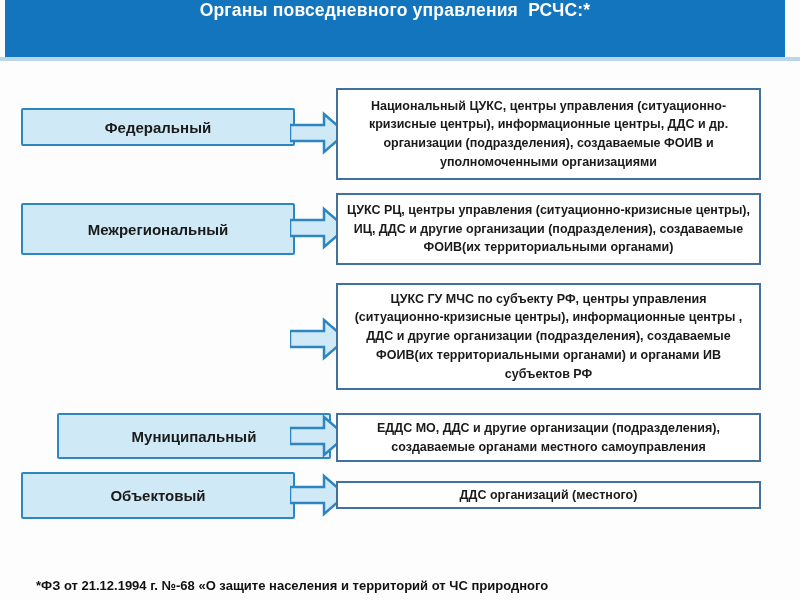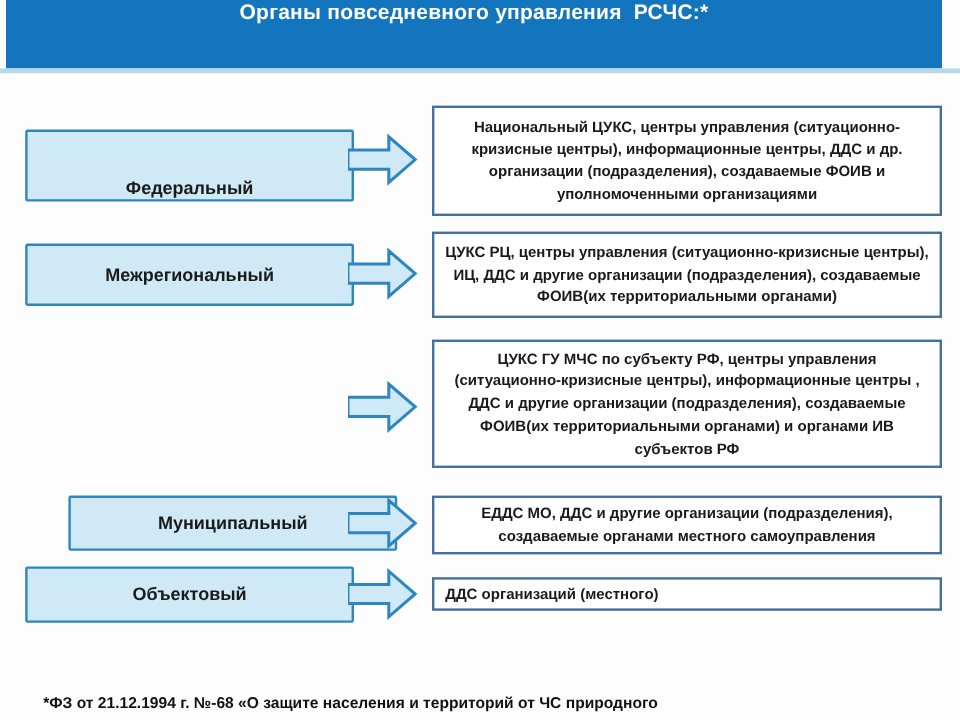--- a/index.html
+++ b/index.html
@@ -33,29 +33,29 @@
     background:var(--accent-strip);
   }
   .lvl{
     position:absolute;left:21px;width:274px;box-sizing:border-box;
     background:var(--level-fill);
     border:2px solid var(--level-border);border-radius:2px;
     display:flex;align-items:center;justify-content:center;
     font-weight:bold;font-size:15px;color:var(--text);
   }
   .desc{
-    position:absolute;left:360px;width:425px;box-sizing:border-box;
+    position:absolute;left:336px;width:425px;box-sizing:border-box;
     background:#ffffff;border:2px solid var(--desc-border);
-    display:flex;align-items:center;justify-content:flex-start;
+    display:flex;align-items:center;justify-content:center;
     text-align:center;font-weight:bold;font-size:12.5px;
     line-height:1.5;color:var(--text);padding:2px 9px;
   }
   .arrow{position:absolute;left:290px;width:58px;height:44px;}
   .arrow polygon{fill:var(--level-fill);stroke:var(--level-border);stroke-width:2.5;}
-  #lvl1{top:108px;height:60px;align-items:flex-end;} #desc1{top:88px;height:92px;}  #arr1{top:111px;}
+  #lvl1{top:108px;height:38px;} #desc1{top:88px;height:92px;}  #arr1{top:111px;}
   #lvl2{top:203px;height:52px;} #desc2{top:193px;height:72px;} #arr2{top:206px;}
   #lvl3{top:315px;height:48px;} #desc3{top:283px;height:107px;}#arr3{top:317px;}
   #lvl4{top:413px;height:46px;margin-left:36px;} #desc4{top:413px;height:49px;} #arr4{top:414px;}
   #lvl5{top:472px;height:47px;} #desc5{top:481px;height:28px;} #arr5{top:473px;}
   .footnotes{
     position:absolute;left:36px;top:536px;right:14px;
     font-weight:bold;font-size:13px;line-height:20px;color:#111111;
     white-space:pre-wrap;
   }
 </style>

